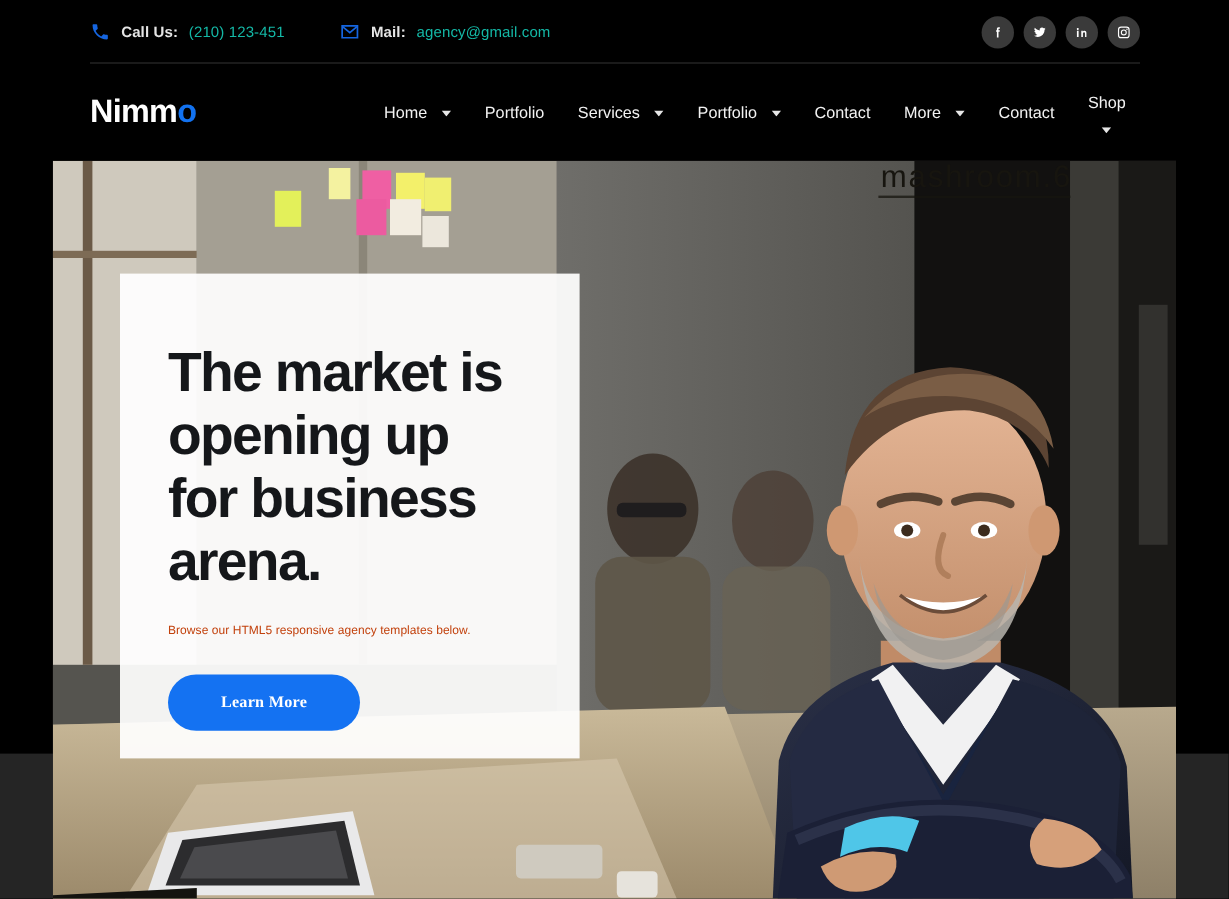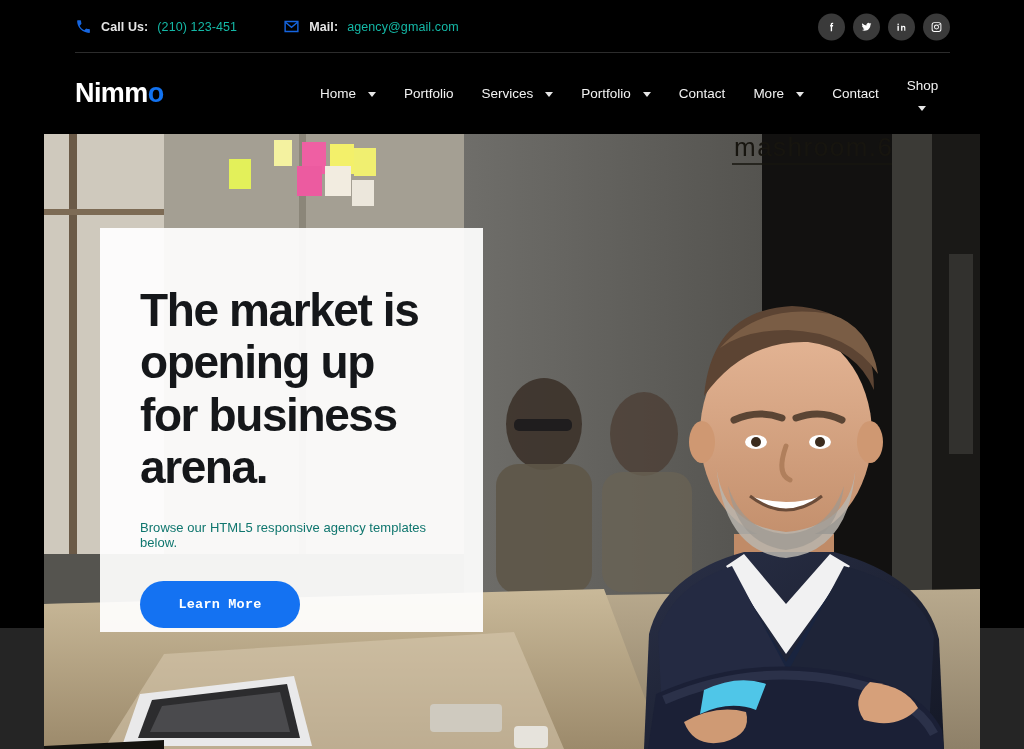--- a/index.html
+++ b/index.html
@@ -159,39 +159,39 @@
   .hero-title {
     font-size: 46px;
     line-height: 1.14;
     font-weight: bold;
     letter-spacing: -1.4px;
     color: #15171a;
     max-width: 400px;
   }
   .hero-sub {
     margin-top: 26px;
-    font-size: 13px;
-    color: #0f766e;
+    font-size: 10px;
+    color: #c2410c;
     letter-spacing: .05px;
   }
   .btn-learn {
     margin-top: 31px;
     display: inline-flex;
     align-items: center;
     justify-content: center;
     width: 160px; height: 47px;
     border: none;
     border-radius: 24px;
     background: #1472f2;
     color: #ffffff;
     font-size: 13.5px;
     font-weight: bold;
     letter-spacing: .2px;
     cursor: pointer;
-    font-family: Liberation Mono, monospace;
+    font-family: Liberation Serif, serif;
   }
 </style>
 </head>
 <body>
 
 <div id="page">
 
   <div class="lower-band"></div>
 
   <div class="topbar">

